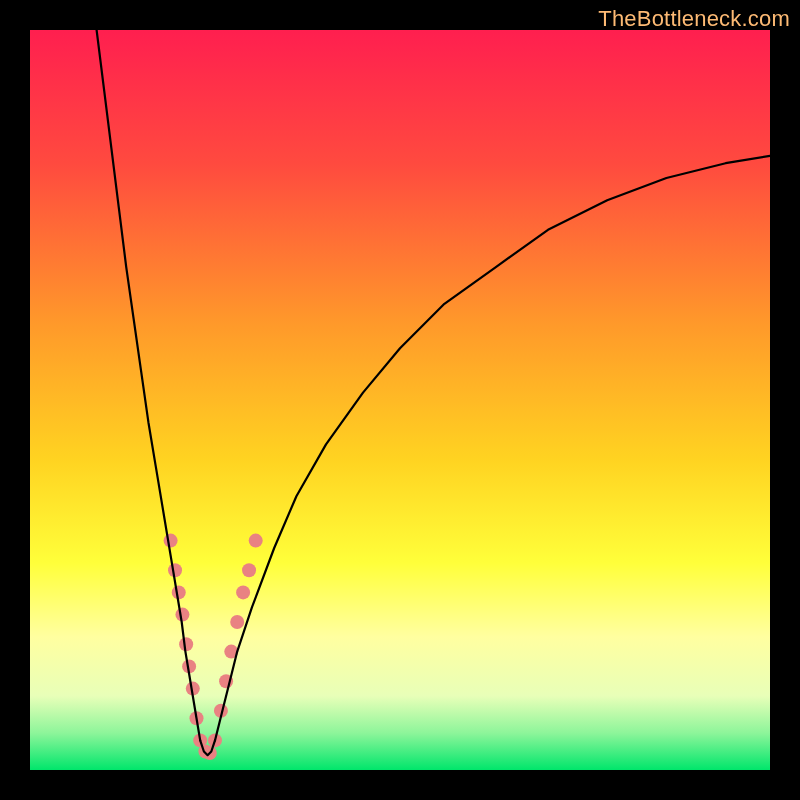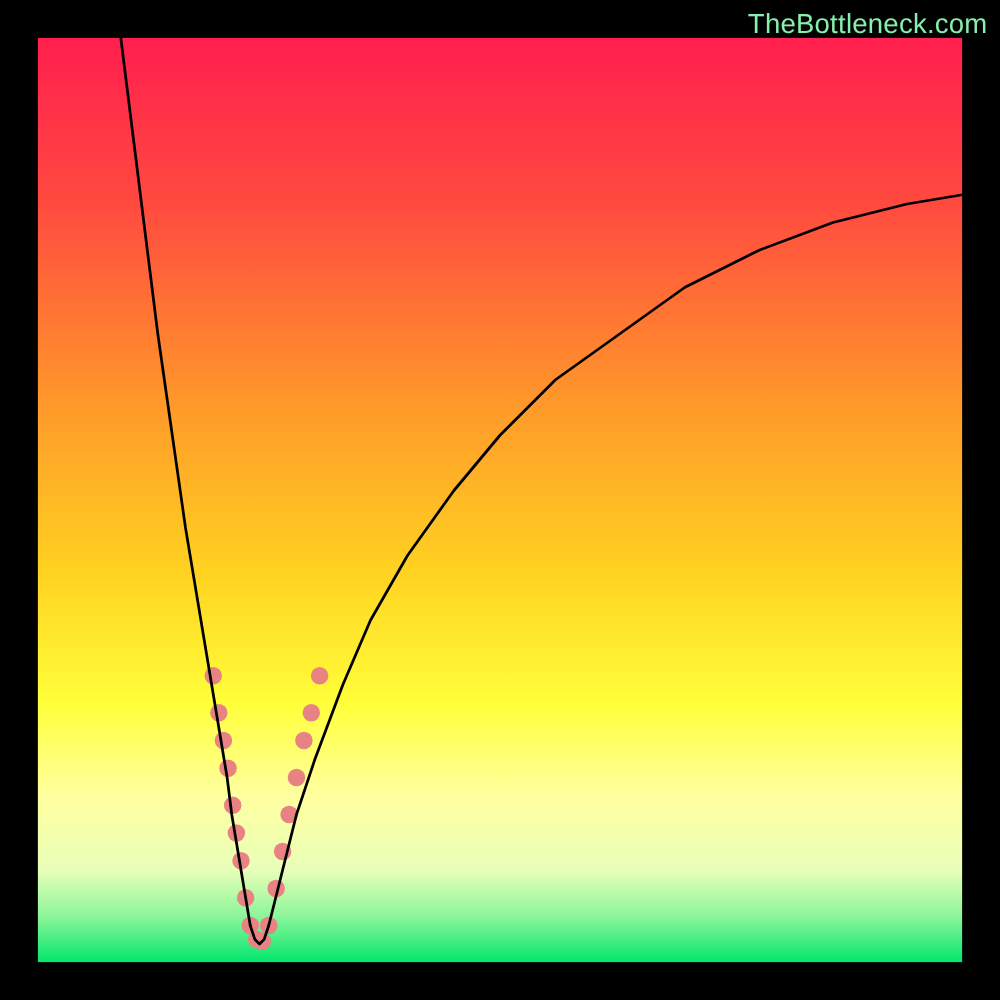--- a/index.html
+++ b/index.html
@@ -26,21 +26,21 @@
     overflow: hidden;
   }
   .gradient-bg {
     position: absolute;
     left: 0; top: 0; right: 0; bottom: 0;
   }
   .watermark {
     position: absolute;
     top: 6px;
     right: 10px;
-    color: #86efac;
+    color: #fdba74;
     font-size: 22px;
     font-weight: 500;
     letter-spacing: 0.2px;
     user-select: none;
   }
   svg.curve {
     position: absolute;
     left: 0; top: 0;
     width: 740px;
     height: 740px;

